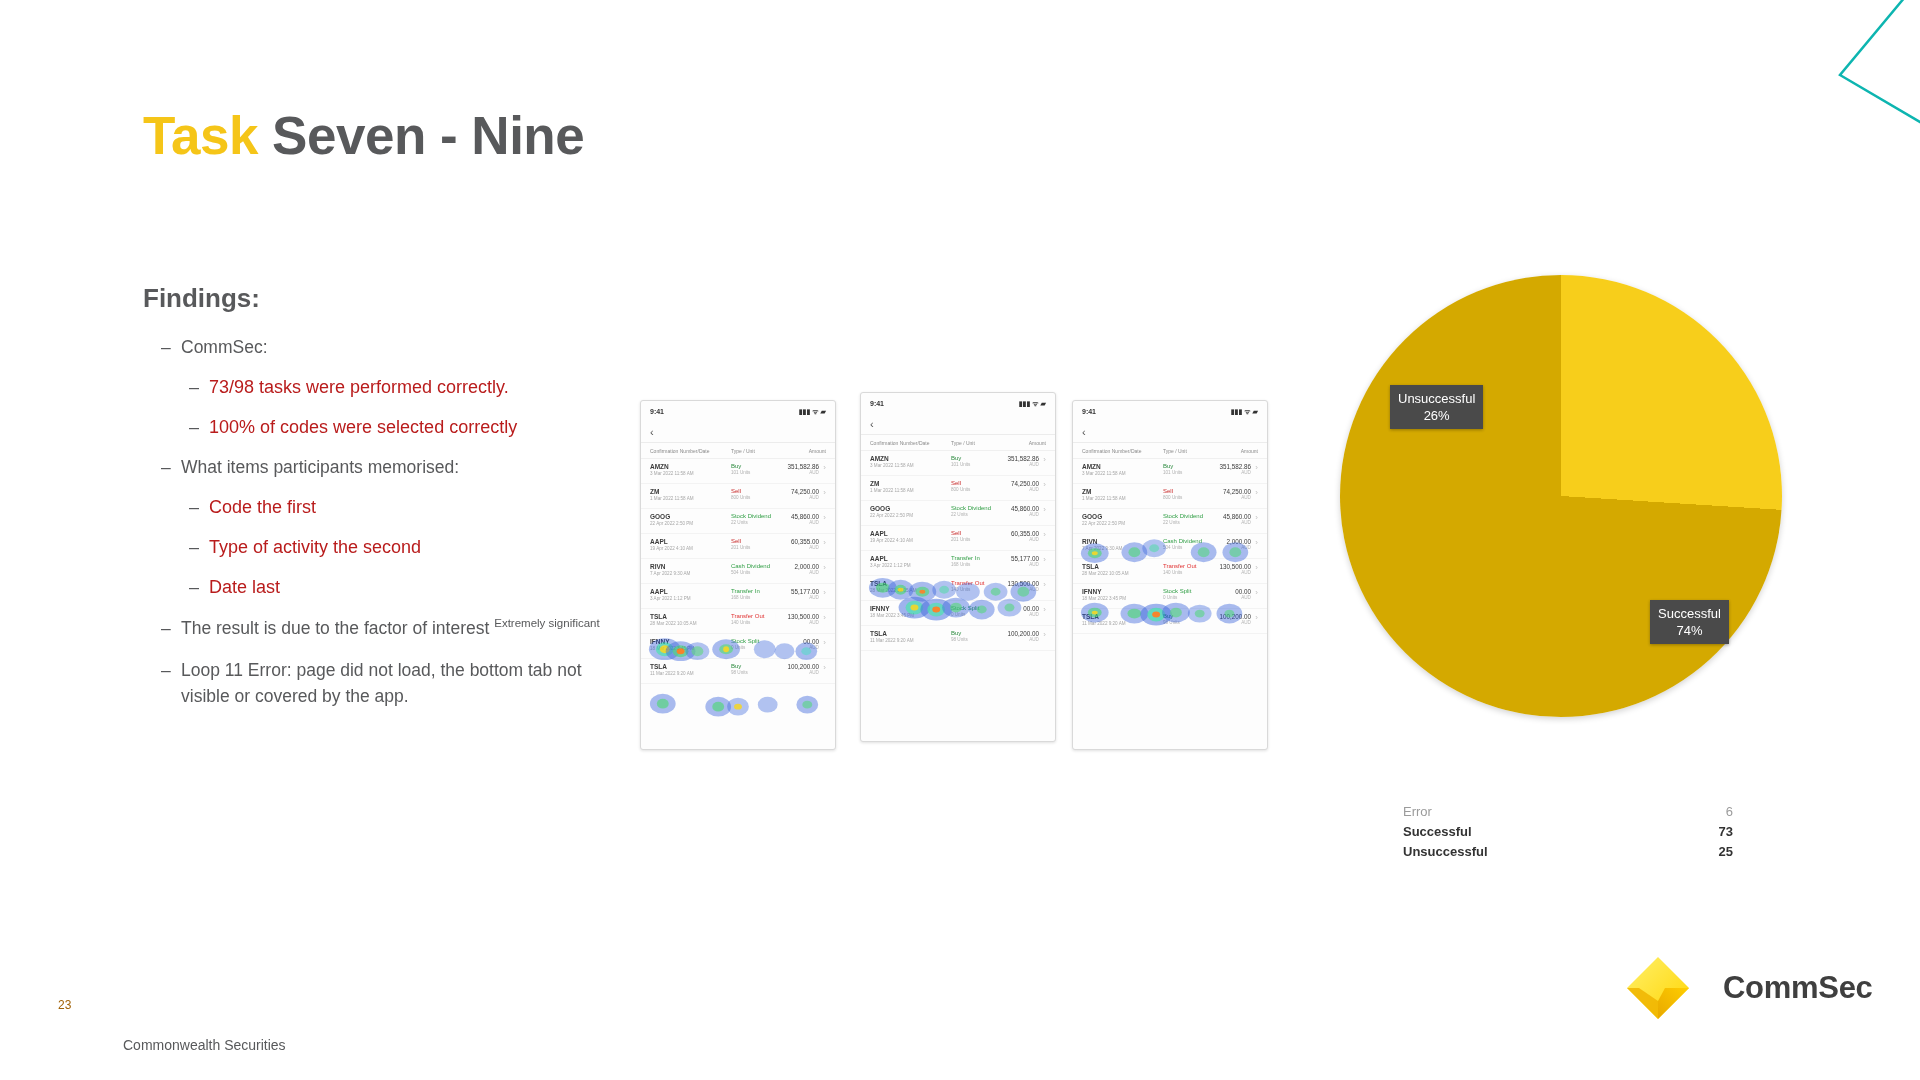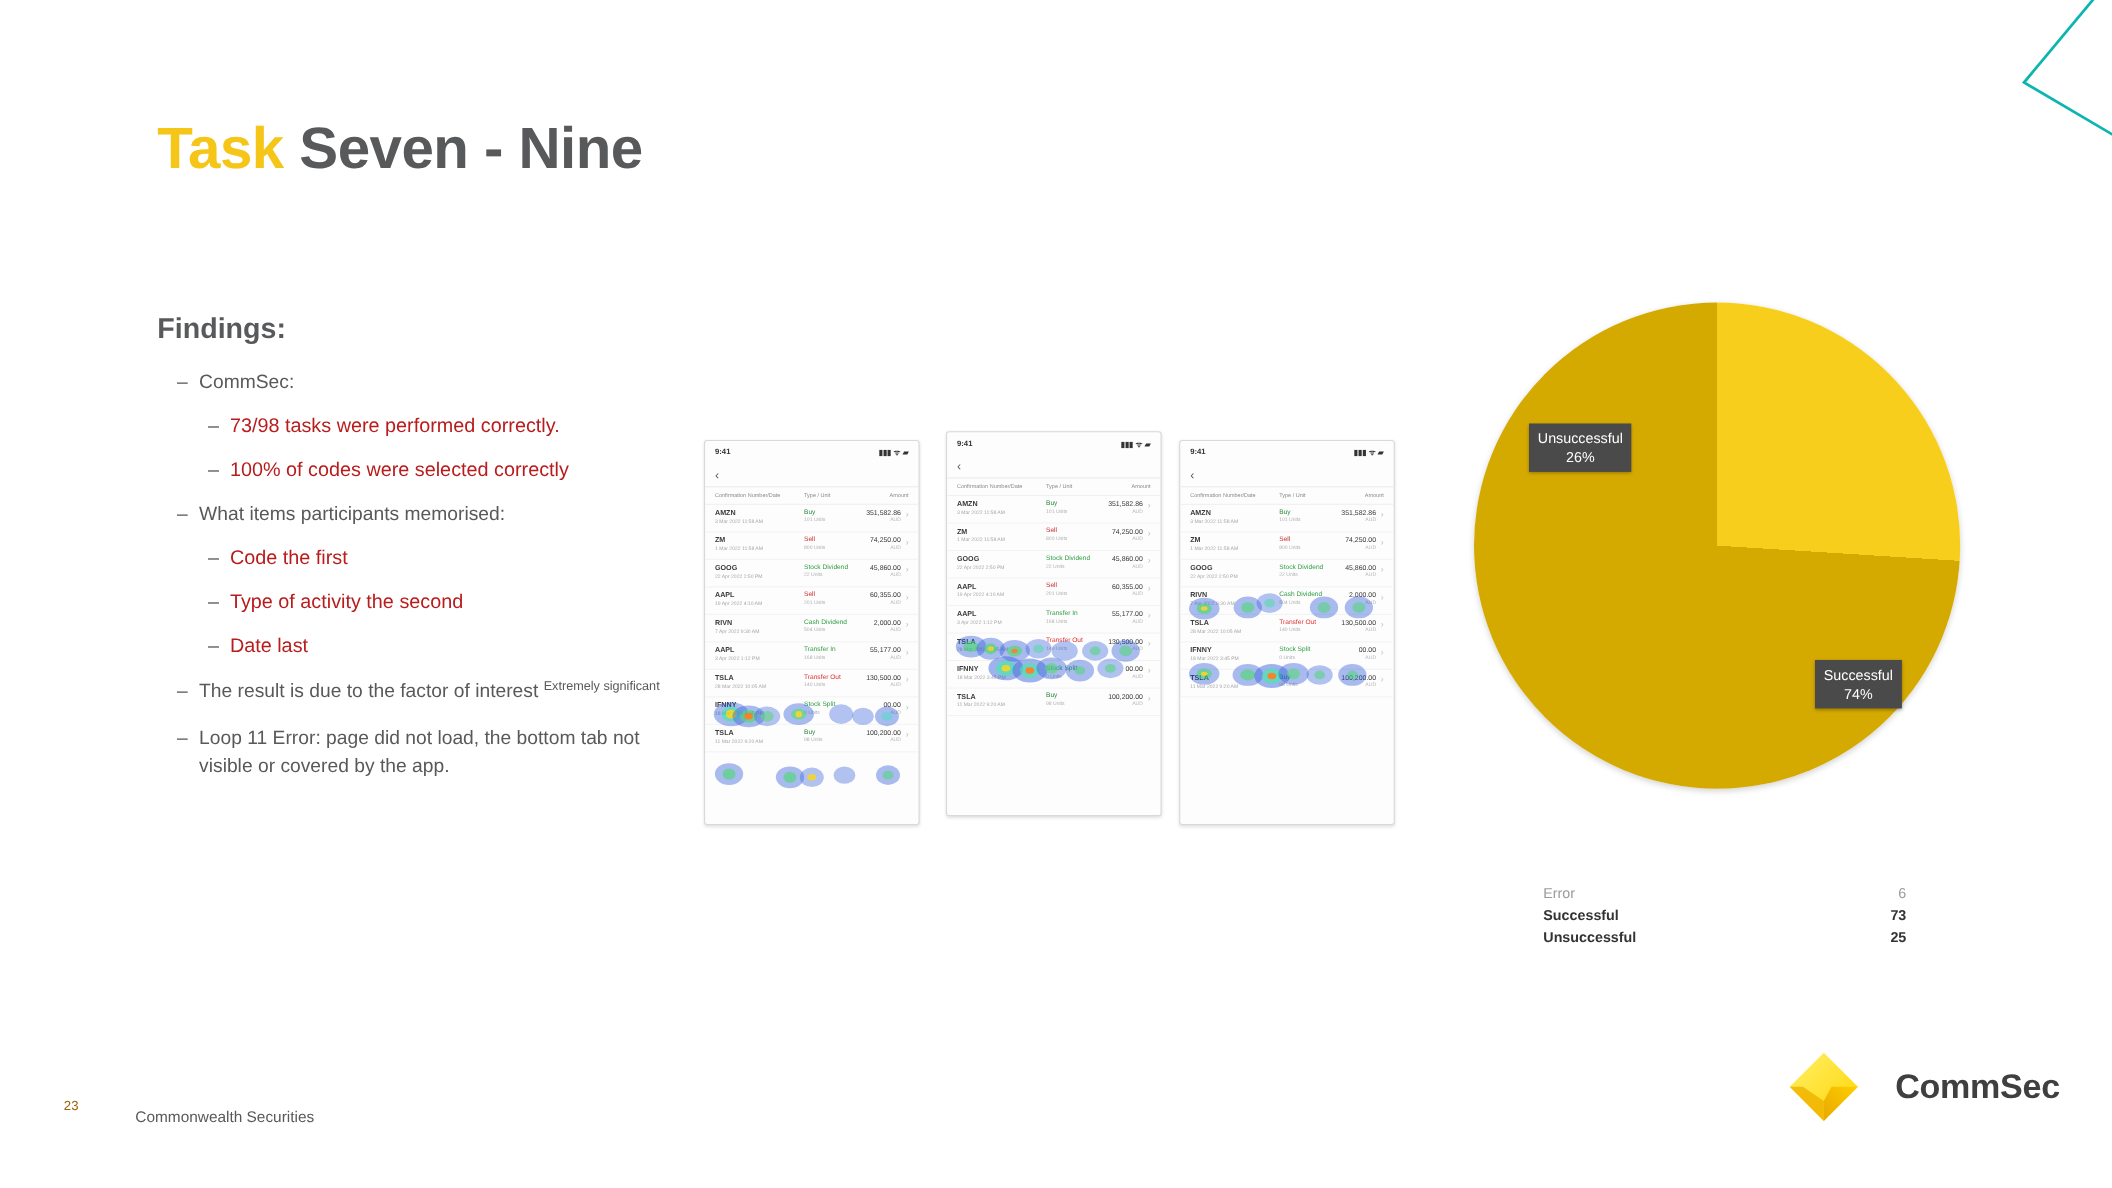--- a/index.html
+++ b/index.html
@@ -97,21 +97,21 @@
   .lbl-succ { left: 310px; top: 325px; }
 
   
   .legend { position: absolute; left: 1403px; top: 802px; width: 330px; font-size: 13px; }
   .leg-row { display: flex; justify-content: space-between; line-height: 20px; gap: 44px; }
   .leg-row.header { color: #9b9b9b; }
   .leg-row.bold { color: #333; font-weight: bold; }
 
   
   .pg-num { position: absolute; left: 58px; top: 974px; font-size: 12px; color: #a16207; margin-top: 24px; }
-  .footer-txt { position: absolute; left: 123px; top: 1007px; font-size: 14px; color: #58595B; }
+  .footer-txt { position: absolute; left: 123px; top: 1037px; font-size: 14px; color: #58595B; }
 
   
   .logo-wrap { position: absolute; left: 1625px; top: 955px; display: flex; align-items: center; gap: 32px; }
   .logo-diamond { width: 66px; height: 66px; }
   .logo-text { font-size: 31px; font-weight: bold; color: #3f3f3f; letter-spacing: -0.3px; }
 </style>
 </head>
 <body>
 
 <div class="slide">

